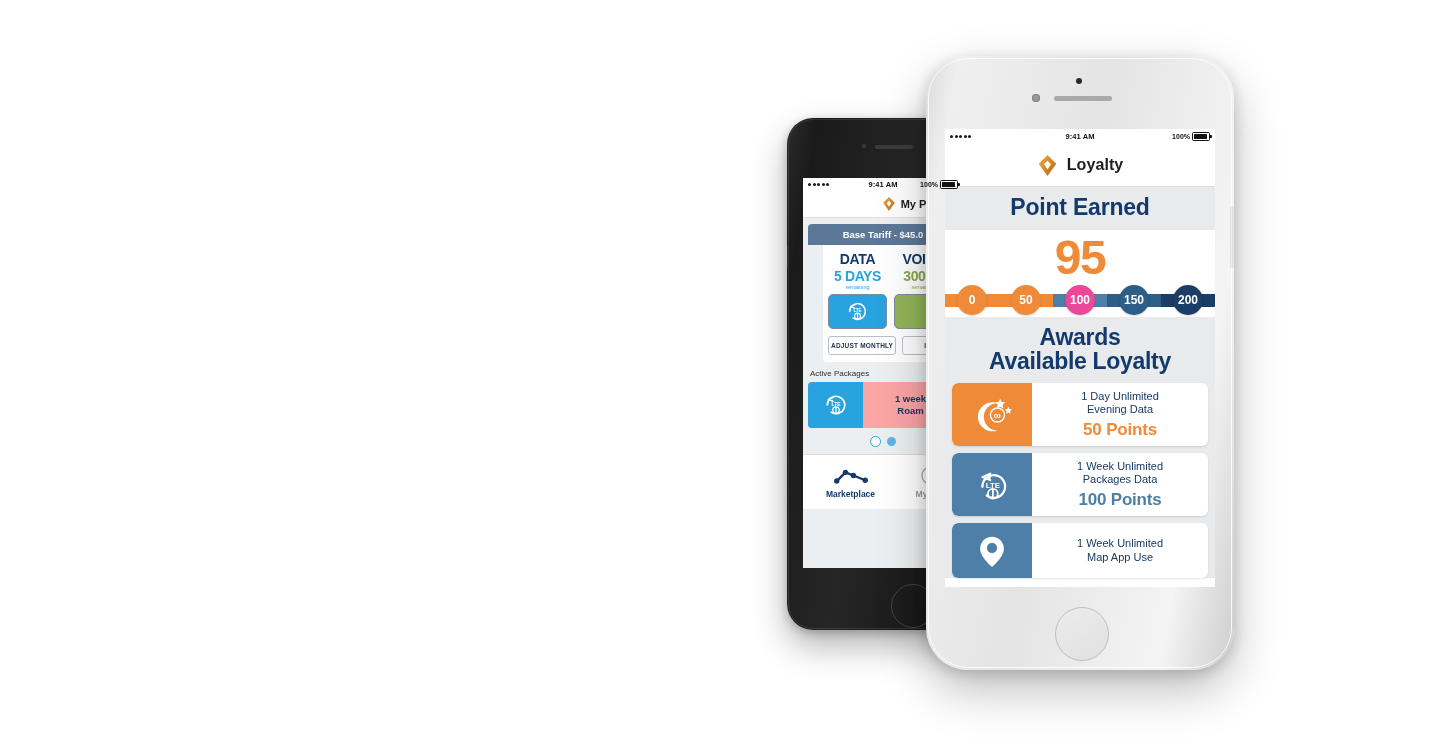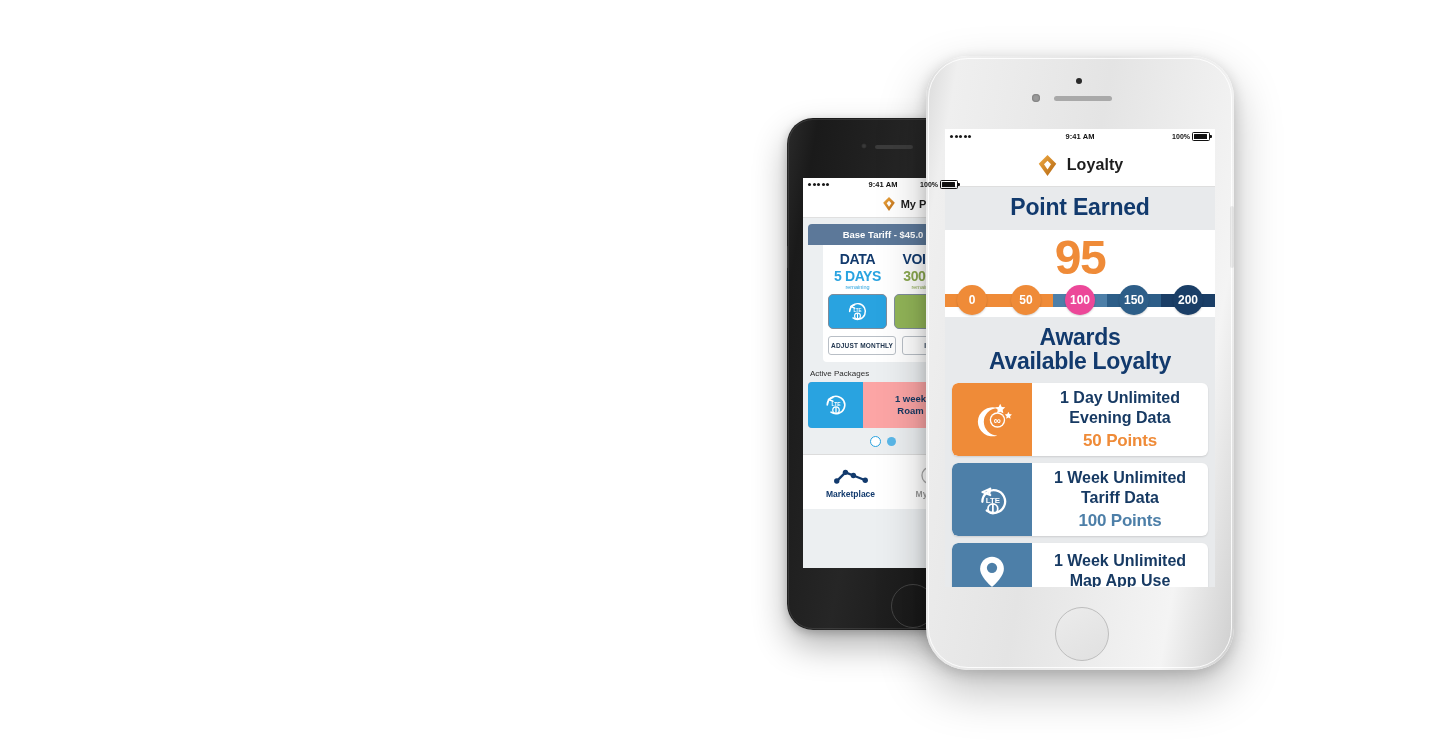--- a/index.html
+++ b/index.html
@@ -133,21 +133,21 @@
     min-height:63px;
   }
   .award .ico{
     width:80px;flex:0 0 80px;display:flex;align-items:center;justify-content:center;
     border-radius:6px 0 0 6px;
   }
   .award .body{
     flex:1;display:flex;flex-direction:column;align-items:center;justify-content:center;
     padding:5px 6px;text-align:center;
   }
-  .award .line{font-size:16px;font-weight:700;color:#173a63;line-height:1.25;}
+  .award .line{font-size:11px;font-weight:400;color:#173a63;line-height:1.25;}
   .award .pts{font-size:17px;font-weight:700;margin-top:3px;letter-spacing:-.2px;}
 
   
   .l-nav{
     height:26px;background:#fff;display:flex;align-items:center;justify-content:center;gap:5px;
     border-bottom:1px solid #e0e0e0;padding-left:42px;
   }
   .l-nav .logo-diamond{width:14px;height:14px;}
   .l-nav .t{font-size:11px;font-weight:700;color:#1d1d1d;white-space:nowrap;}
 
@@ -415,21 +415,21 @@
             <svg viewBox="0 0 48 48" width="42" height="42" aria-hidden="true">
               <path d="M13 26a13 13 0 1 1 5 10" fill="none" stroke="#fff" stroke-width="2.6" stroke-linecap="round"></path>
               <path d="M22 11 l-1 6 M22 11 l-9 4 l9 3.4" fill="none" stroke="#fff" stroke-width="2.4" stroke-linecap="round" stroke-linejoin="round"></path>
               <text x="25" y="27" font-size="9" font-weight="bold" fill="#fff" text-anchor="middle" font-family="Liberation Sans, sans-serif">LTE</text>
               <circle cx="25" cy="34" r="5.6" fill="none" stroke="#fff" stroke-width="2"></circle>
               <path d="M25 28.6v10.8" stroke="#fff" stroke-width="2"></path>
             </svg>
           </div>
           <div class="body">
             <div class="line">1 Week Unlimited</div>
-            <div class="line">Tariff Data</div>
+            <div class="line">Packages Data</div>
             <div class="pts" style="color:#4d7fa8">100 Points</div>
           </div>
         </div>
 
         <div class="award" style="min-height:55px">
           <div class="ico" style="background:#4d7fa8">
             <svg viewBox="0 0 40 48" width="32" height="38" aria-hidden="true">
               <path d="M20 6 C11.7 6 5 12.7 5 21 C5 32 20 44 20 44 C20 44 35 32 35 21 C35 12.7 28.3 6 20 6 Z" fill="#fff"></path>
               <circle cx="20" cy="20" r="6.5" fill="#4d7fa8"></circle>
             </svg>

